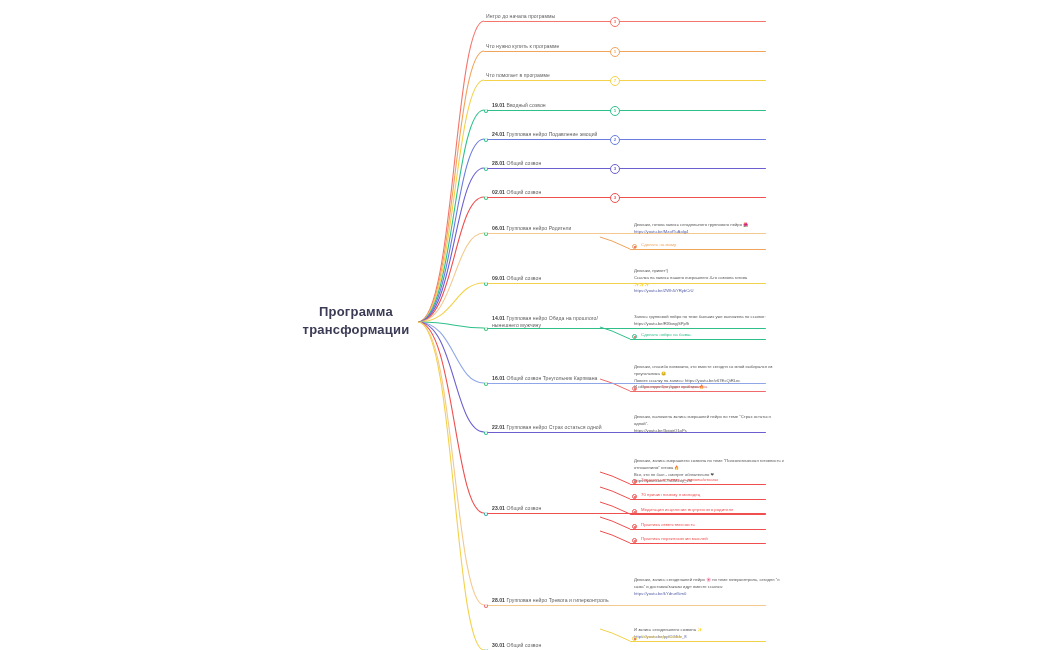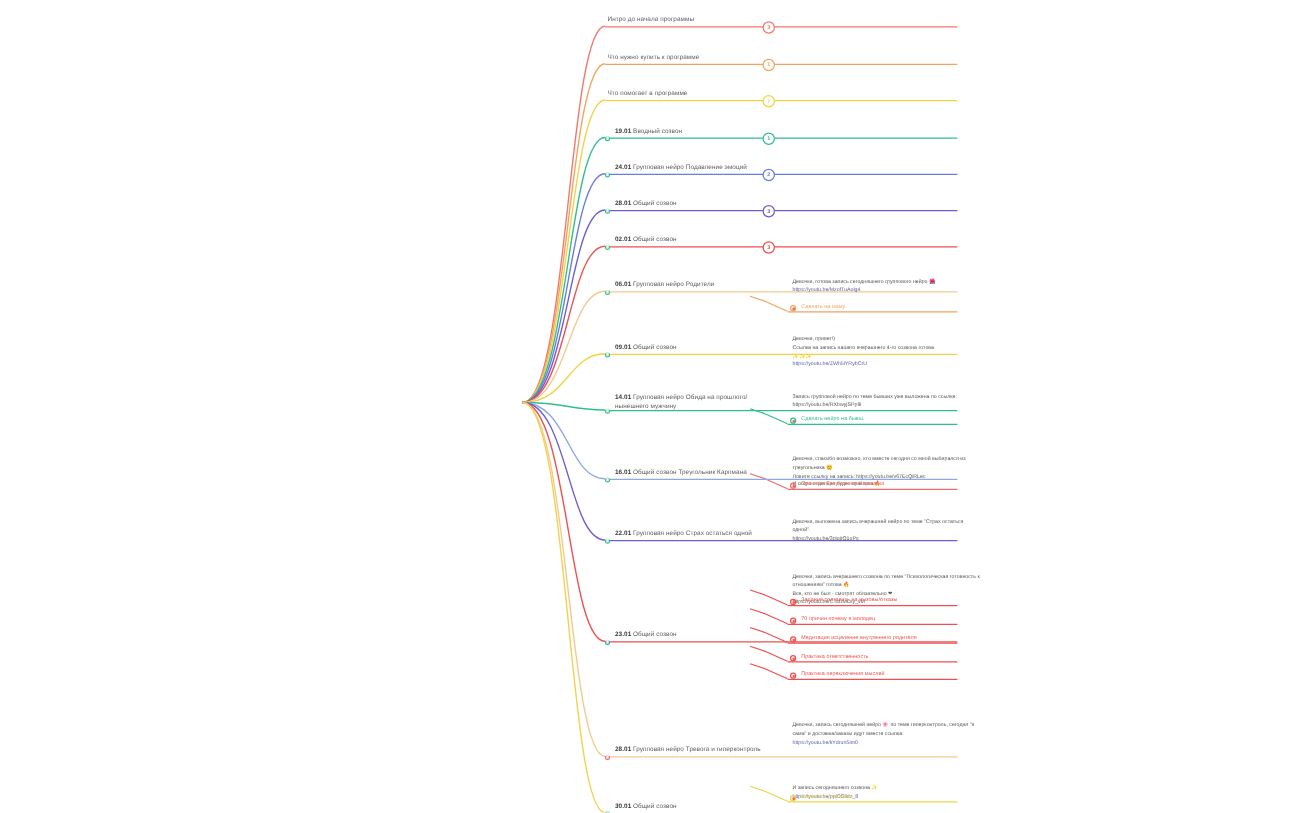--- a/index.html
+++ b/index.html
@@ -167,20 +167,24 @@
       <path d="M 630 339 L 612 331 L 600 327" stroke="#2fc08a" stroke-width="1" fill="none"></path>
       <path d="M 630 391 L 612 383 L 600 379" stroke="#ef6a6a" stroke-width="1" fill="none"></path>
       <path d="M 630 484 L 612 476 L 600 472" stroke="#ef4f4f" stroke-width="1" fill="none"></path>
       <path d="M 630 499 L 612 491 L 600 487" stroke="#ef4f4f" stroke-width="1" fill="none"></path>
       <path d="M 630 514 L 612 506 L 600 502" stroke="#ef4f4f" stroke-width="1" fill="none"></path>
       <path d="M 630 529 L 612 521 L 600 517" stroke="#ef4f4f" stroke-width="1" fill="none"></path>
       <path d="M 630 543 L 612 535 L 600 531" stroke="#ef4f4f" stroke-width="1" fill="none"></path>
       <path d="M 630 641 L 612 633 L 600 629" stroke="#f2d24a" stroke-width="1" fill="none"></path>
     </svg>
 
+  <div class="center-node">
+    <div>Программа</div>
+    <div>трансформации</div>
+  </div>
 
   <div id="branch-layer">
       <div class="branch" style="left: 0px; top: 21px;">
         <div class="branch-line" style="left: 484px; width: 282px; background: rgb(244, 117, 108);"></div>
         <div class="branch-label" style="left: 486px; top: -8.5px;">Интро до начала программы</div>
         <div class="collapse" style="left: 610px; border-color: rgb(244, 117, 108); color: rgb(244, 117, 108);">3</div>
       </div>
       <div class="branch" style="left: 0px; top: 51px;">
         <div class="branch-line" style="left: 484px; width: 282px; background: rgb(240, 164, 92);"></div>
         <div class="branch-label" style="left: 486px; top: -8.5px;">Что нужно купить к программе</div>

